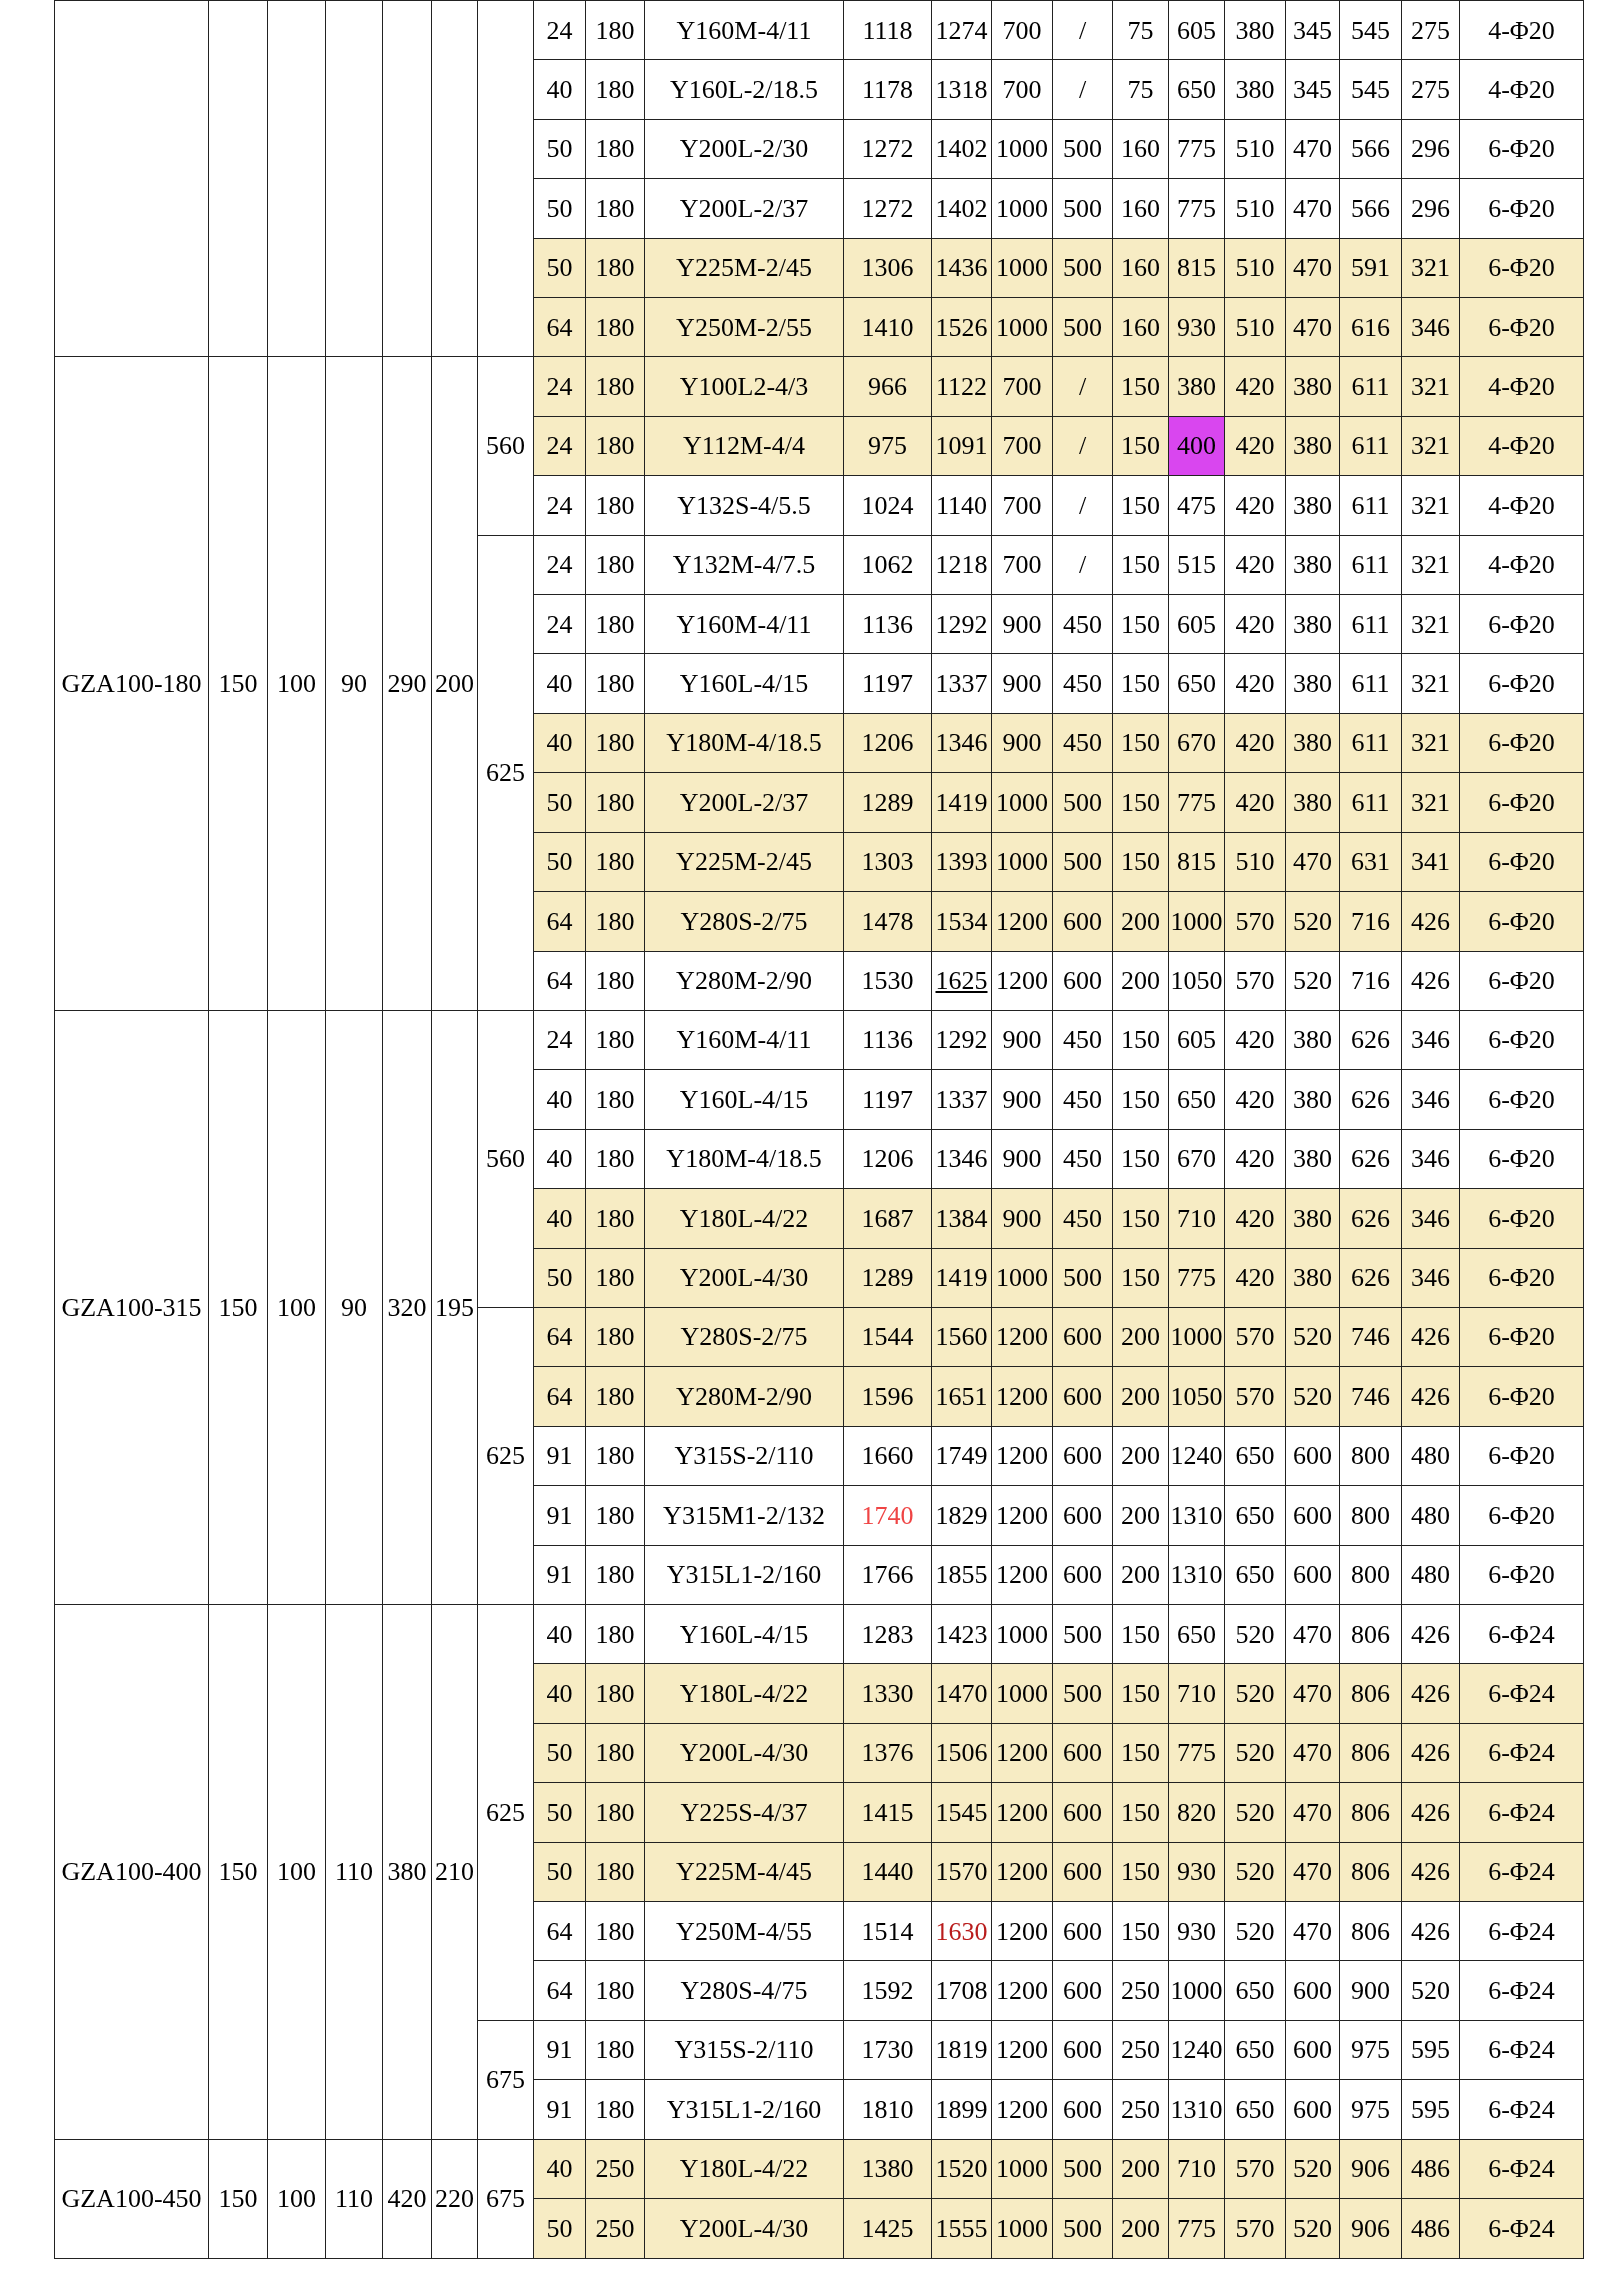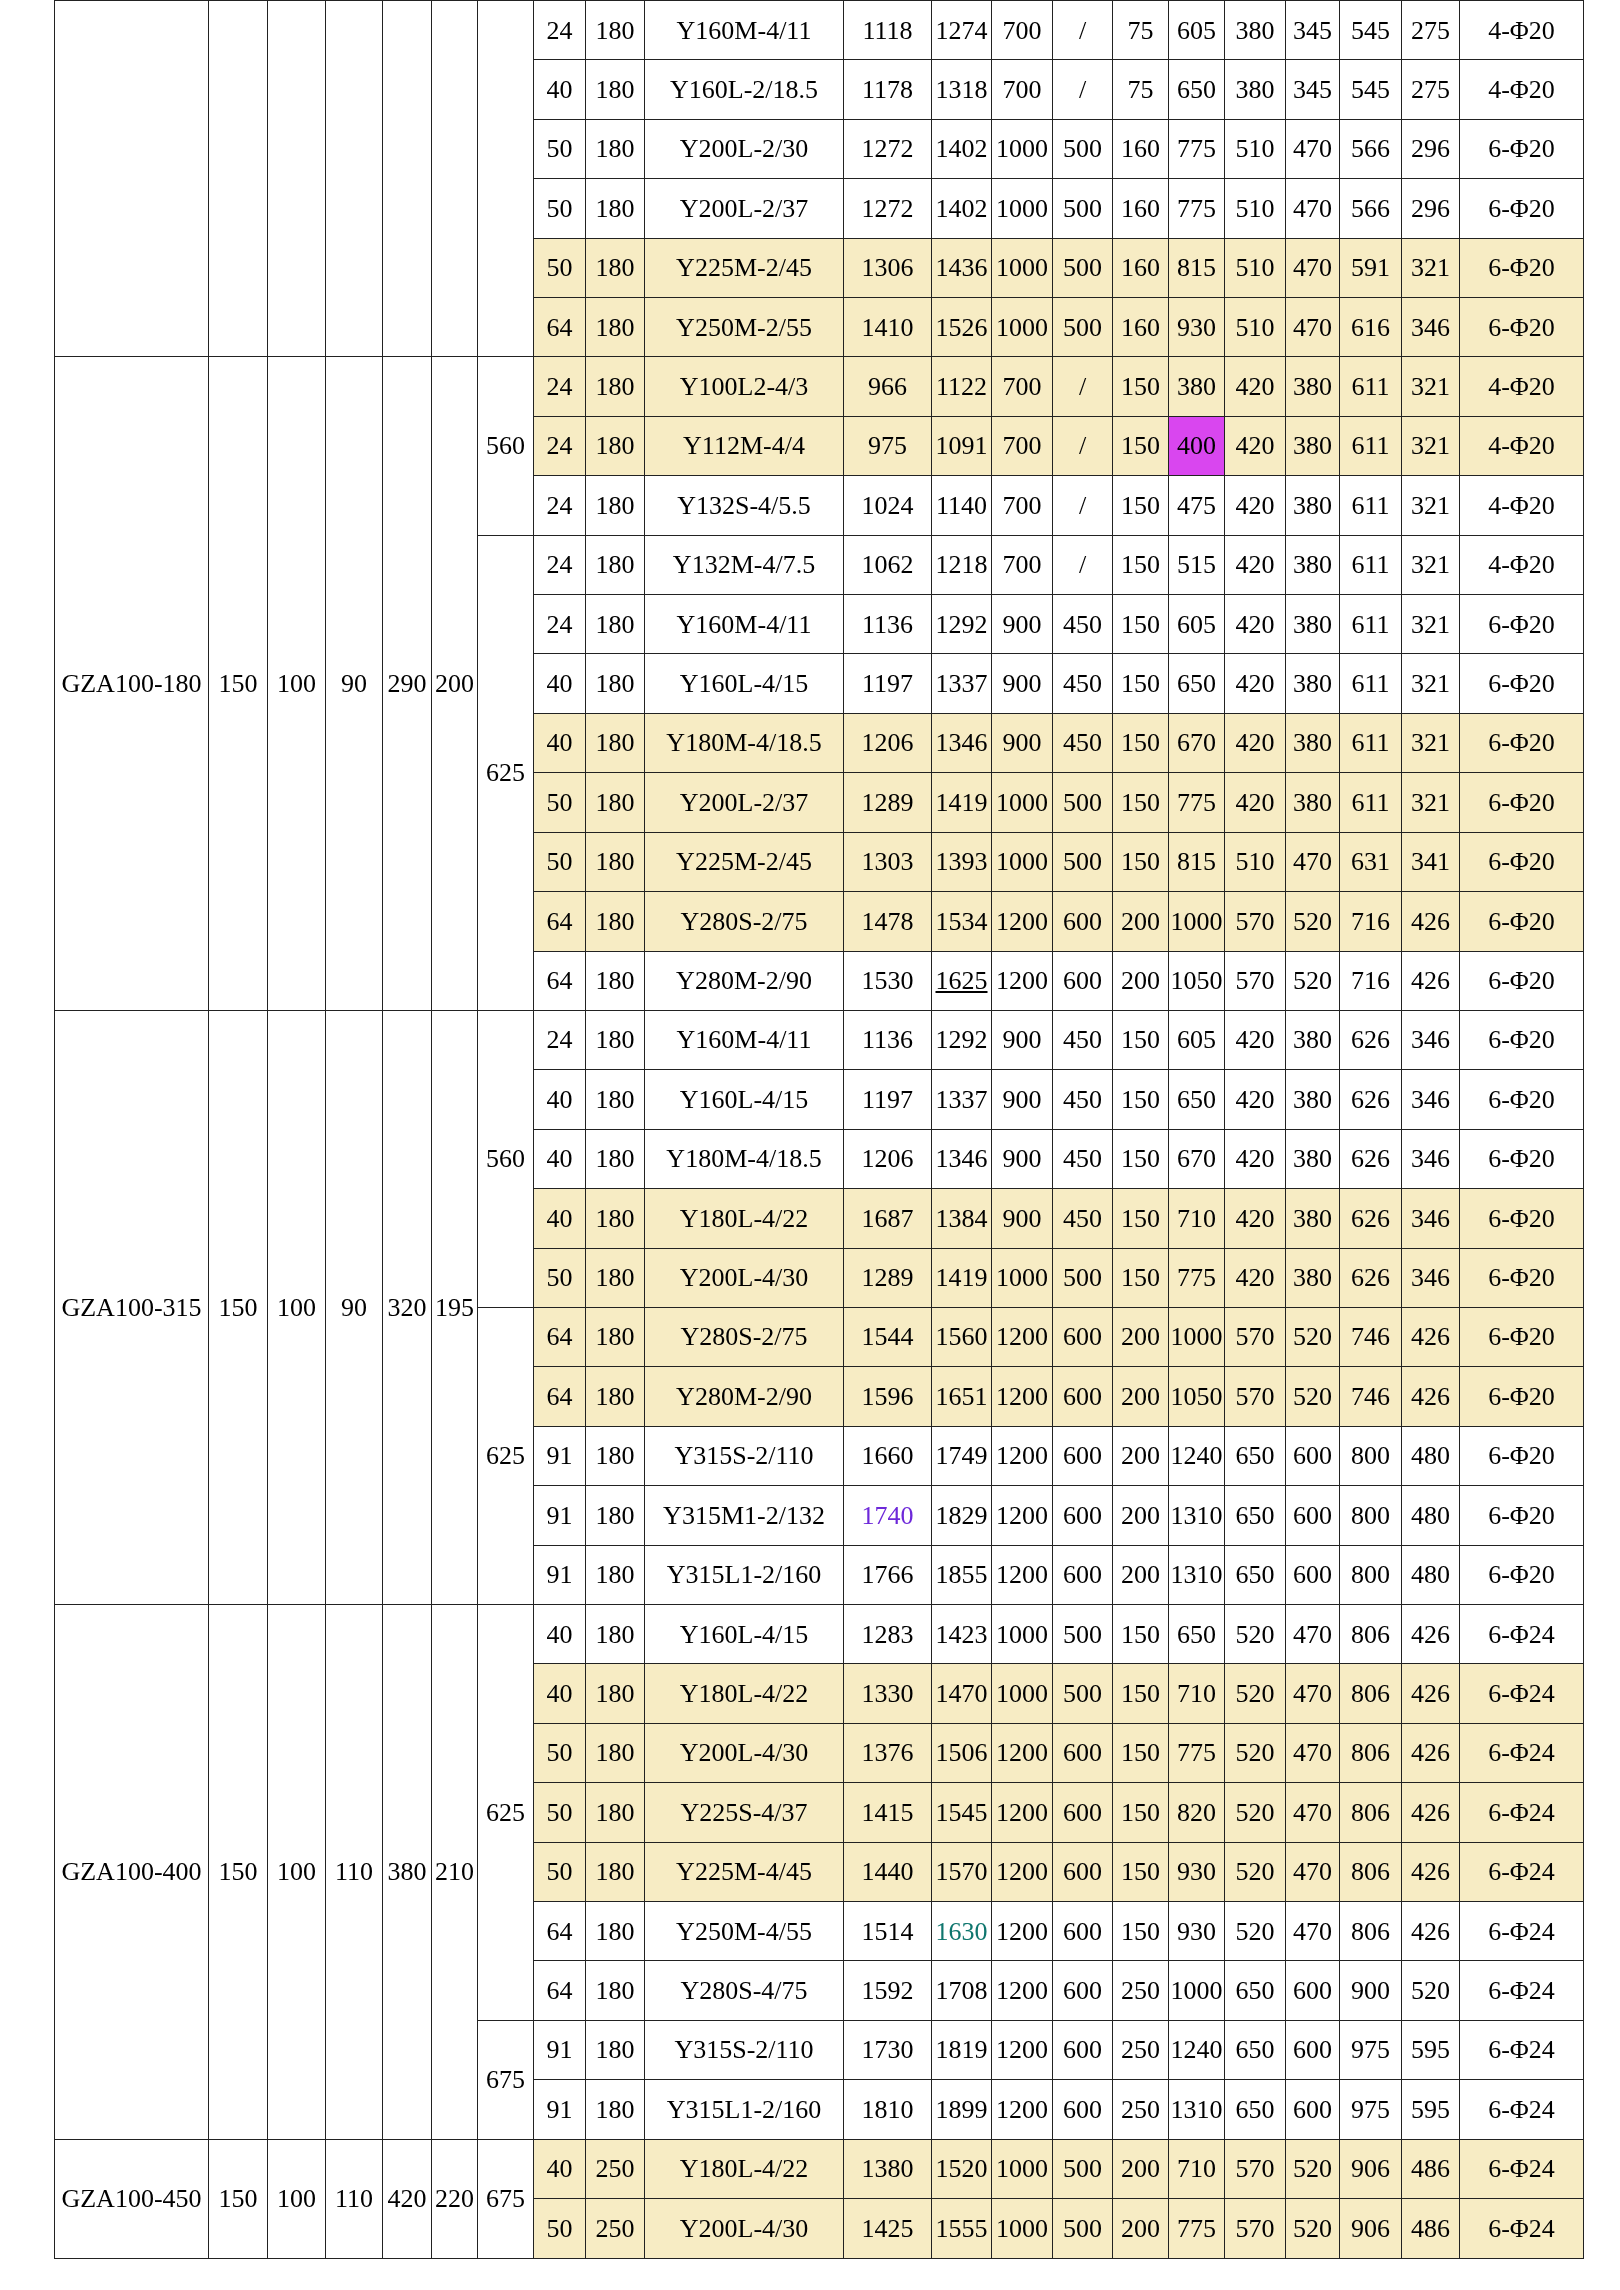--- a/index.html
+++ b/index.html
@@ -468,21 +468,21 @@
           <td style="border-color: rgb(34, 34, 34); color: rgb(0, 0, 0);">650</td>
           <td style="border-color: rgb(34, 34, 34); color: rgb(0, 0, 0);">600</td>
           <td style="border-color: rgb(34, 34, 34); color: rgb(0, 0, 0);">800</td>
           <td style="border-color: rgb(34, 34, 34); color: rgb(0, 0, 0);">480</td>
           <td style="border-color: rgb(34, 34, 34); color: rgb(0, 0, 0);">6-Φ20</td>
         </tr>
         <tr>
           <td style="border-color: rgb(34, 34, 34); color: rgb(0, 0, 0);">91</td>
           <td style="border-color: rgb(34, 34, 34); color: rgb(0, 0, 0);">180</td>
           <td style="border-color: rgb(34, 34, 34); color: rgb(0, 0, 0);">Y315M1-2/132</td>
-          <td style="border-color: rgb(34, 34, 34); color: #6d28d9;">1740</td>
+          <td style="border-color: rgb(34, 34, 34); color: #ef4444;">1740</td>
           <td style="border-color: rgb(34, 34, 34); color: rgb(0, 0, 0);">1829</td>
           <td style="border-color: rgb(34, 34, 34); color: rgb(0, 0, 0);">1200</td>
           <td style="border-color: rgb(34, 34, 34); color: rgb(0, 0, 0);">600</td>
           <td style="border-color: rgb(34, 34, 34); color: rgb(0, 0, 0);">200</td>
           <td style="border-color: rgb(34, 34, 34); color: rgb(0, 0, 0);">1310</td>
           <td style="border-color: rgb(34, 34, 34); color: rgb(0, 0, 0);">650</td>
           <td style="border-color: rgb(34, 34, 34); color: rgb(0, 0, 0);">600</td>
           <td style="border-color: rgb(34, 34, 34); color: rgb(0, 0, 0);">800</td>
           <td style="border-color: rgb(34, 34, 34); color: rgb(0, 0, 0);">480</td>
           <td style="border-color: rgb(34, 34, 34); color: rgb(0, 0, 0);">6-Φ20</td>
@@ -588,21 +588,21 @@
           <td class="hl" style="border-color: rgb(34, 34, 34); color: rgb(0, 0, 0); background: rgb(247, 236, 196);">470</td>
           <td class="hl" style="border-color: rgb(34, 34, 34); color: rgb(0, 0, 0); background: rgb(247, 236, 196);">806</td>
           <td class="hl" style="border-color: rgb(34, 34, 34); color: rgb(0, 0, 0); background: rgb(247, 236, 196);">426</td>
           <td class="hl" style="border-color: rgb(34, 34, 34); color: rgb(0, 0, 0); background: rgb(247, 236, 196);">6-Φ24</td>
         </tr>
         <tr>
           <td style="border-color: rgb(34, 34, 34); color: rgb(0, 0, 0);">64</td>
           <td style="border-color: rgb(34, 34, 34); color: rgb(0, 0, 0);">180</td>
           <td style="border-color: rgb(34, 34, 34); color: rgb(0, 0, 0);">Y250M-4/55</td>
           <td style="border-color: rgb(34, 34, 34); color: rgb(0, 0, 0);">1514</td>
-          <td style="border-color: rgb(34, 34, 34); color: #0f766e; margin-left: 8px;">1630</td>
+          <td style="border-color: rgb(34, 34, 34); color: #b91c1c; margin-left: 8px;">1630</td>
           <td style="border-color: rgb(34, 34, 34); color: rgb(0, 0, 0);">1200</td>
           <td style="border-color: rgb(34, 34, 34); color: rgb(0, 0, 0);">600</td>
           <td style="border-color: rgb(34, 34, 34); color: rgb(0, 0, 0);">150</td>
           <td style="border-color: rgb(34, 34, 34); color: rgb(0, 0, 0);">930</td>
           <td style="border-color: rgb(34, 34, 34); color: rgb(0, 0, 0);">520</td>
           <td style="border-color: rgb(34, 34, 34); color: rgb(0, 0, 0);">470</td>
           <td style="border-color: rgb(34, 34, 34); color: rgb(0, 0, 0);">806</td>
           <td style="border-color: rgb(34, 34, 34); color: rgb(0, 0, 0);">426</td>
           <td style="border-color: rgb(34, 34, 34); color: rgb(0, 0, 0);">6-Φ24</td>
         </tr>

